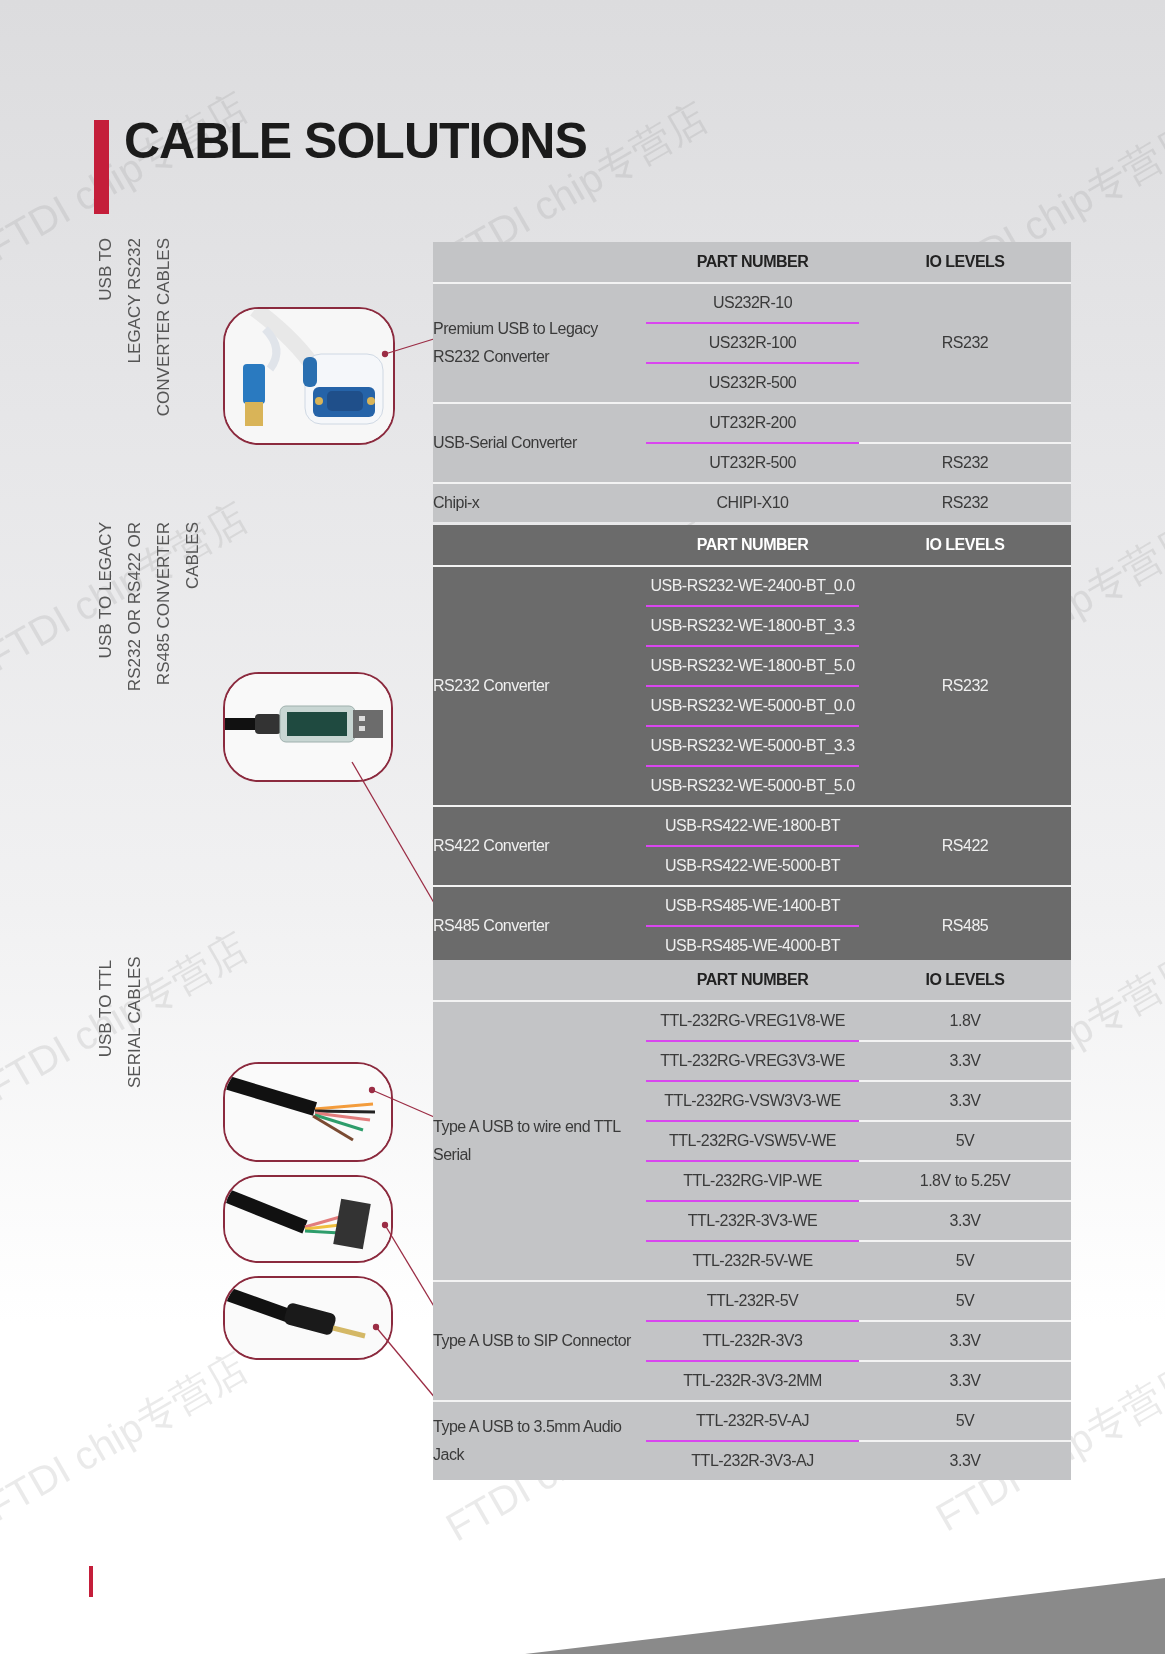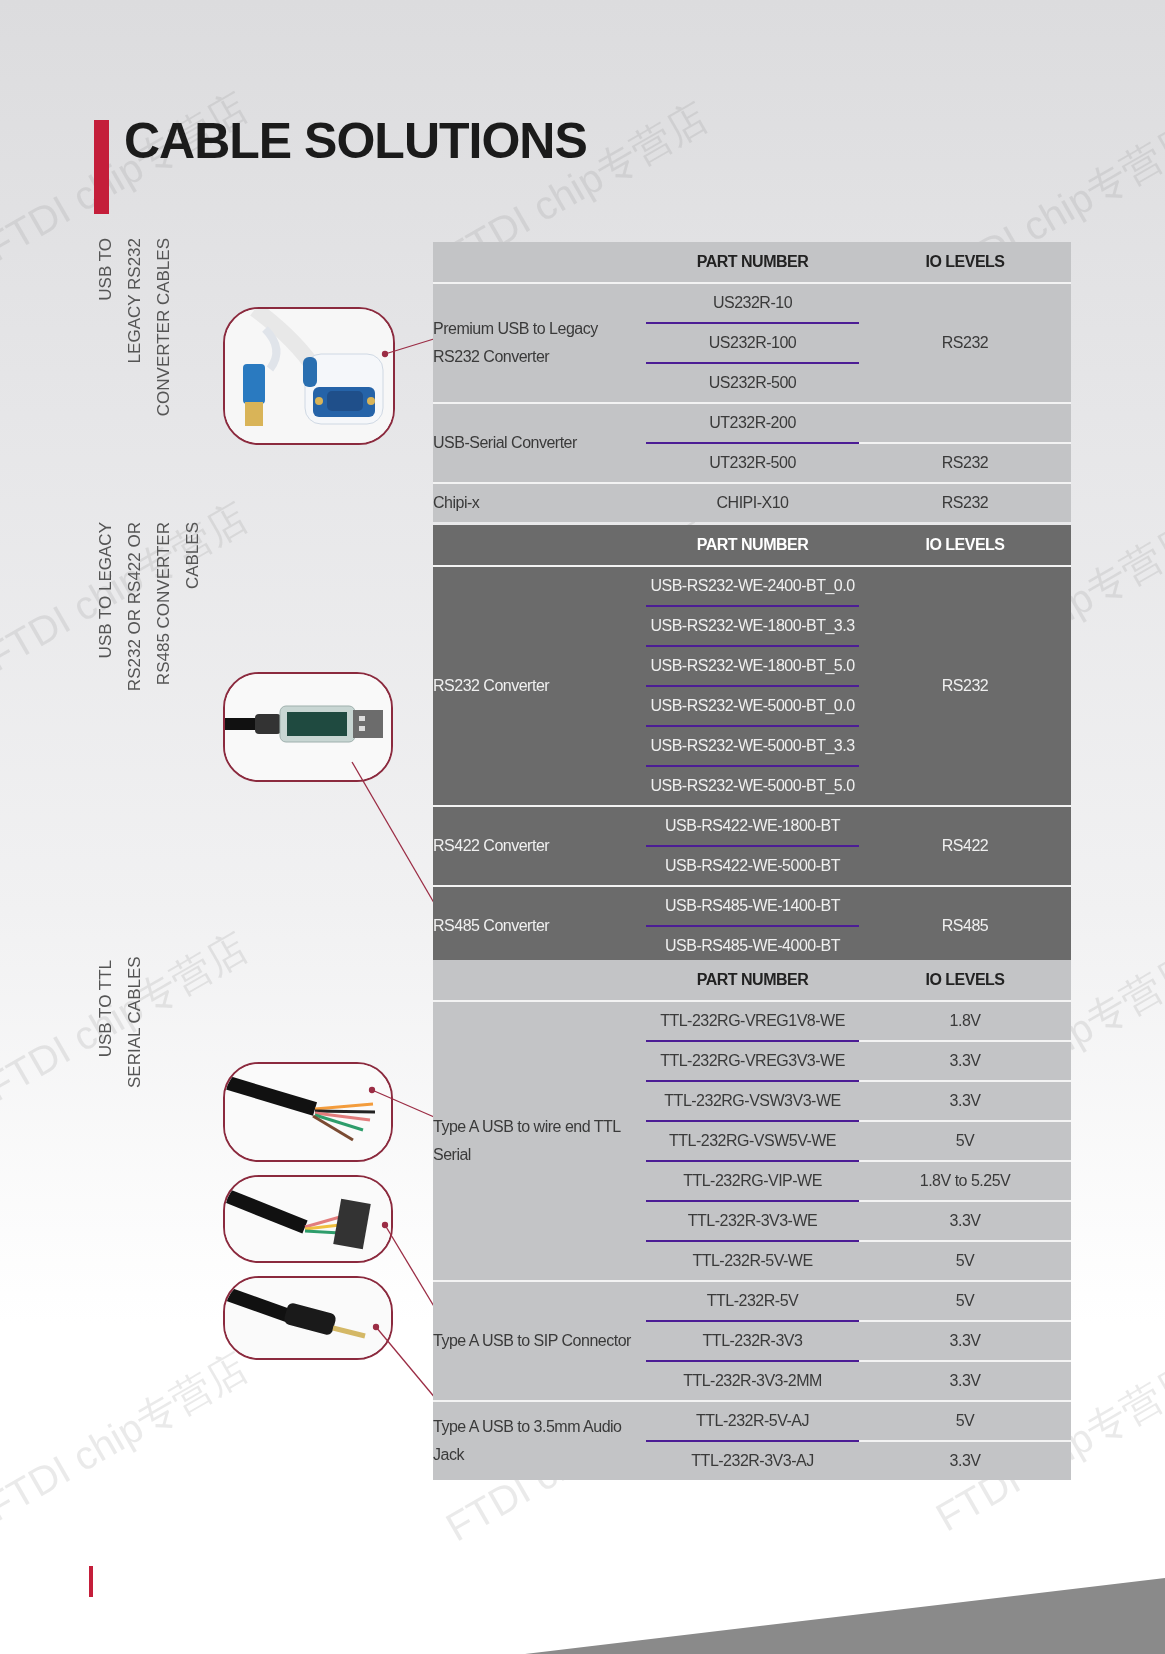--- a/index.html
+++ b/index.html
@@ -35,21 +35,21 @@
   table.spec col.c1 { width:213px; }
   table.spec col.c2 { width:213px; }
   table.spec col.c3 { width:212px; }
 
   .light { background:#c3c4c6; color:#3a3a3a; }
   .light th { color:#222; border-bottom:2px solid #f3f3f3; }
   .dark { background:#6b6b6b; color:#f0f0f0; }
   .dark th { color:#fff; border-bottom:2px solid #f3f3f3; }
 
   tr.grp-top td { border-top:2px solid #f3f3f3;text-align:center; }
-  td.pn-line { border-top:2px solid #4c1d95; }
+  td.pn-line { border-top:2px solid #d946ef; }
   td.pnx-line { border-top:2px solid #f3f3f3; }
 
   .pagenum { position:absolute; left:50px; top:1660px; font-size:26px; color:#222; }
   .pagebar { position:absolute; left:89px; top:1566px; width:4px; height:31px; background:#c41e3a; }
   .corner { position:absolute; right:0; bottom:0; width:0; height:0;
     border-style:solid; border-width:0 0 76px 640px; border-color:transparent transparent #8a8a8a transparent; }
 
   .wm { position:absolute; font-size:40px; color:rgba(140,140,140,0.18); transform:rotate(-30deg); white-space:nowrap; pointer-events:none; }
 </style>
 </head>

